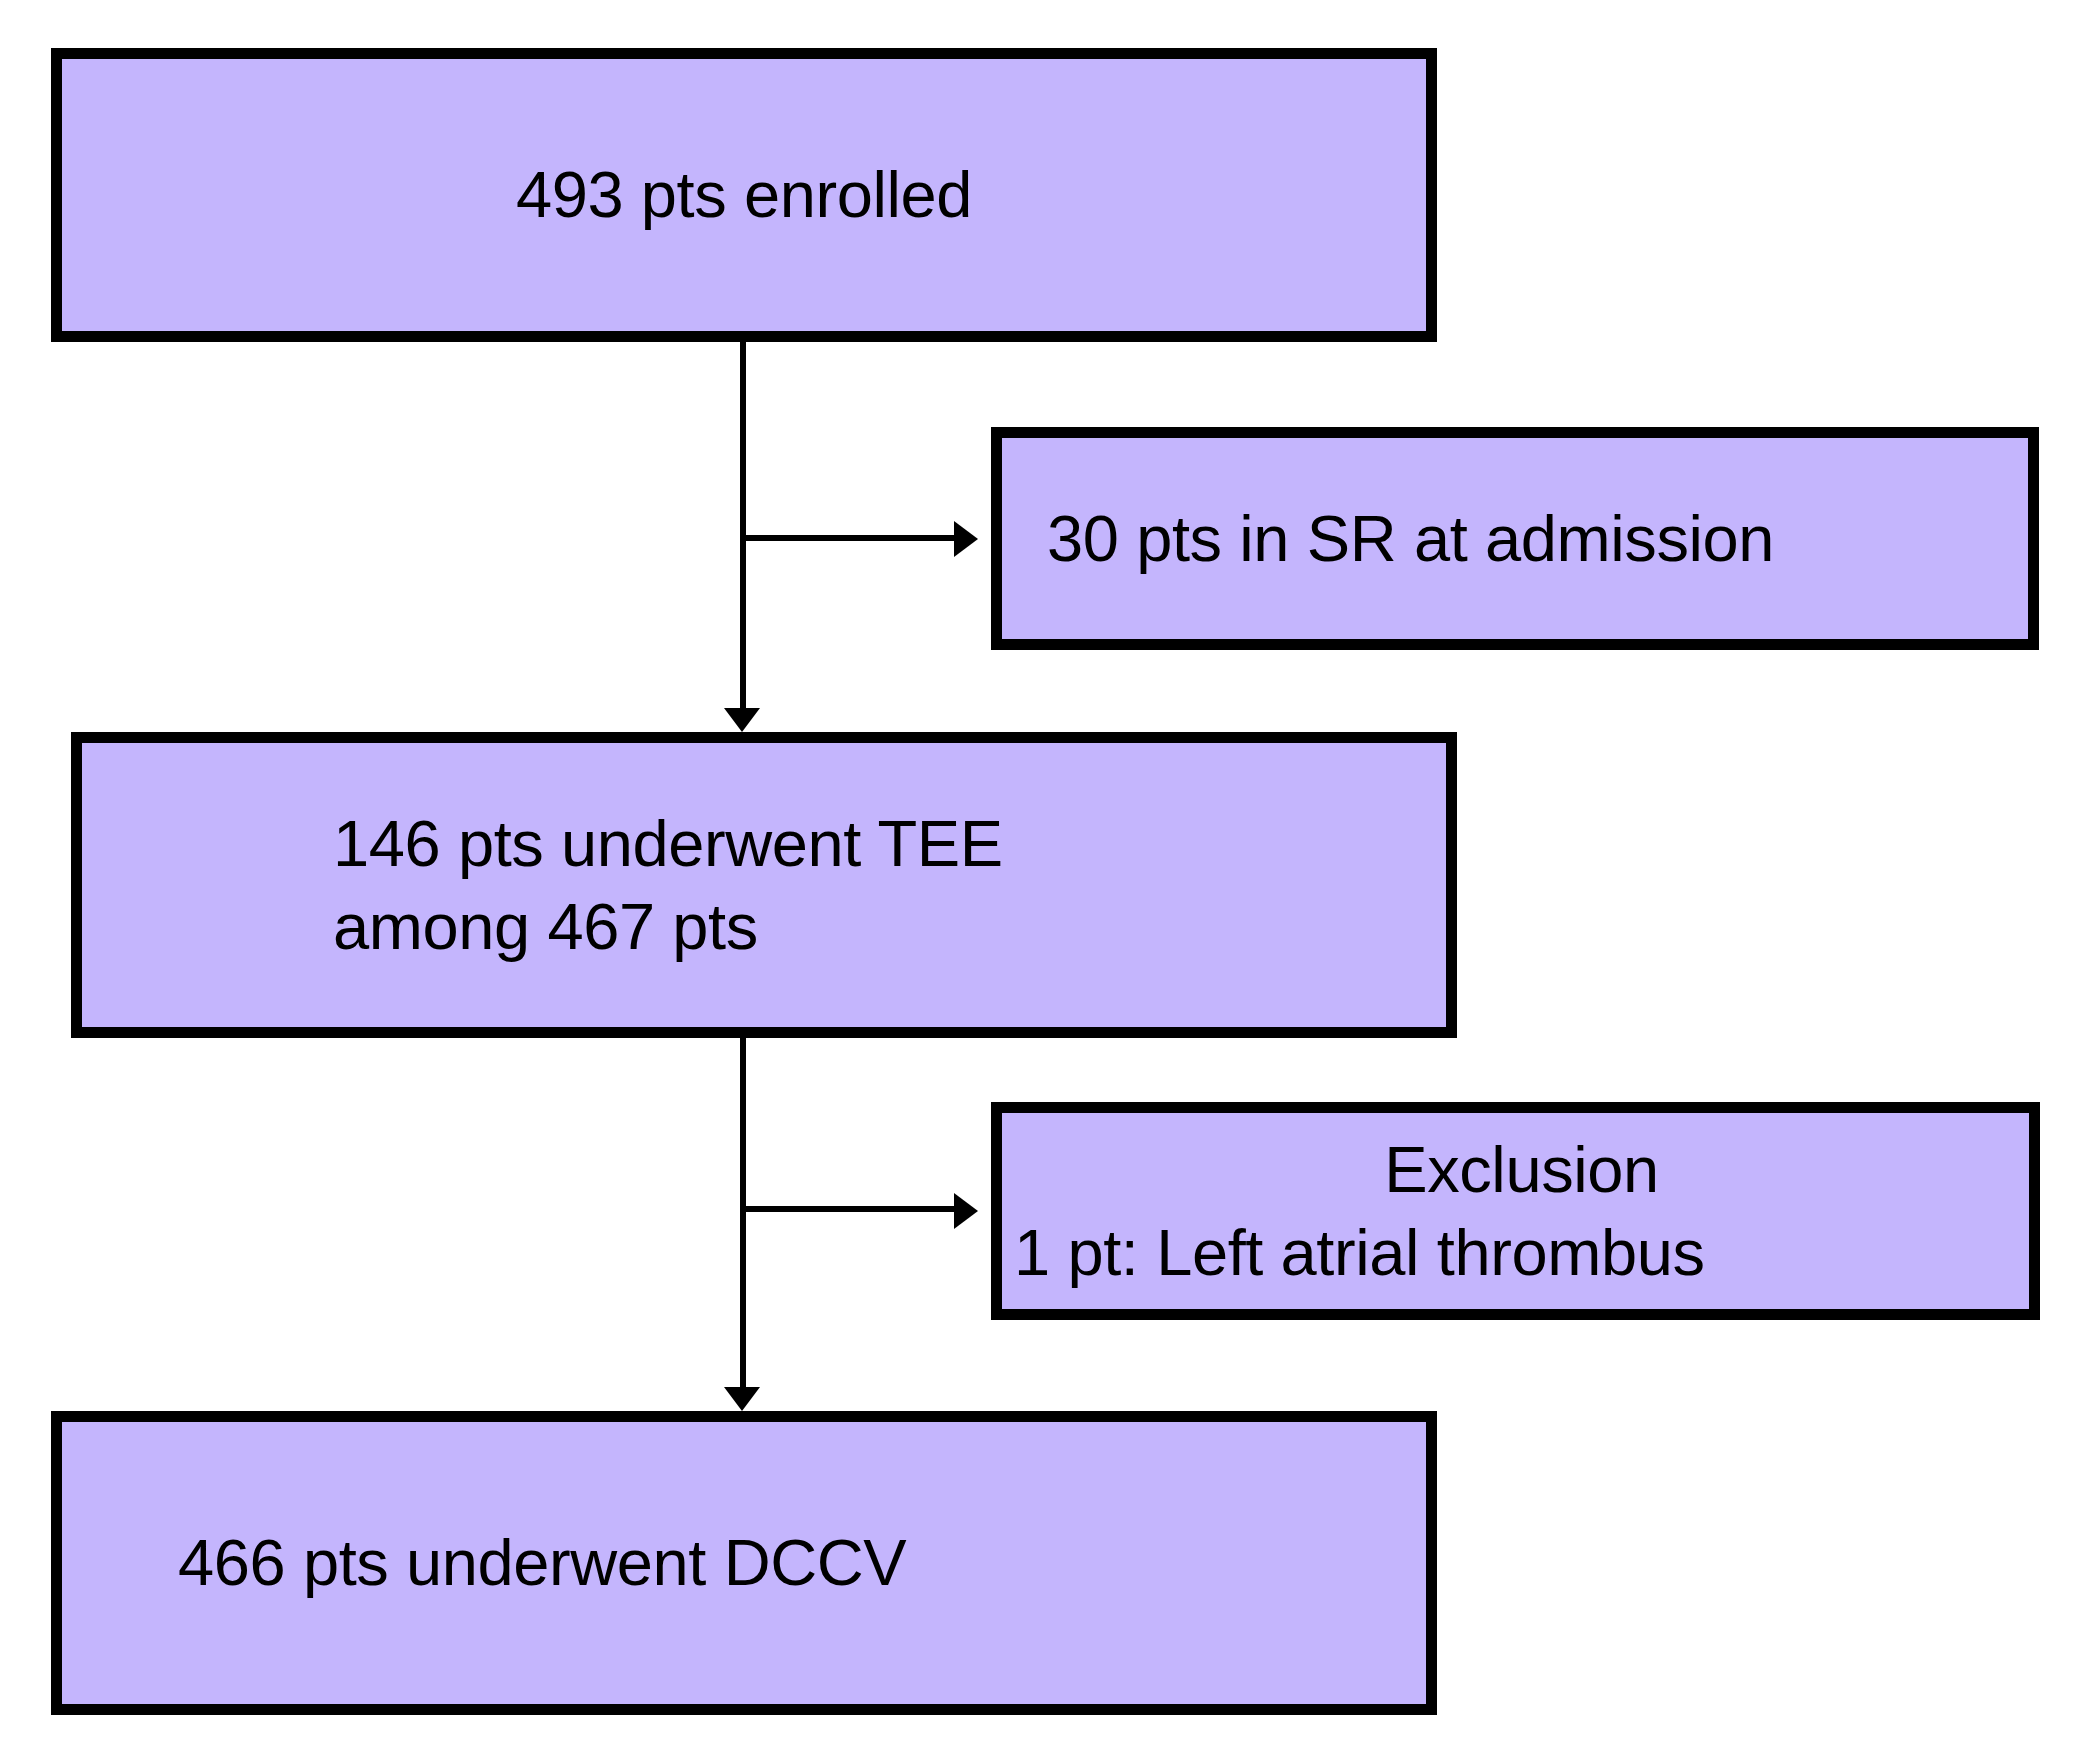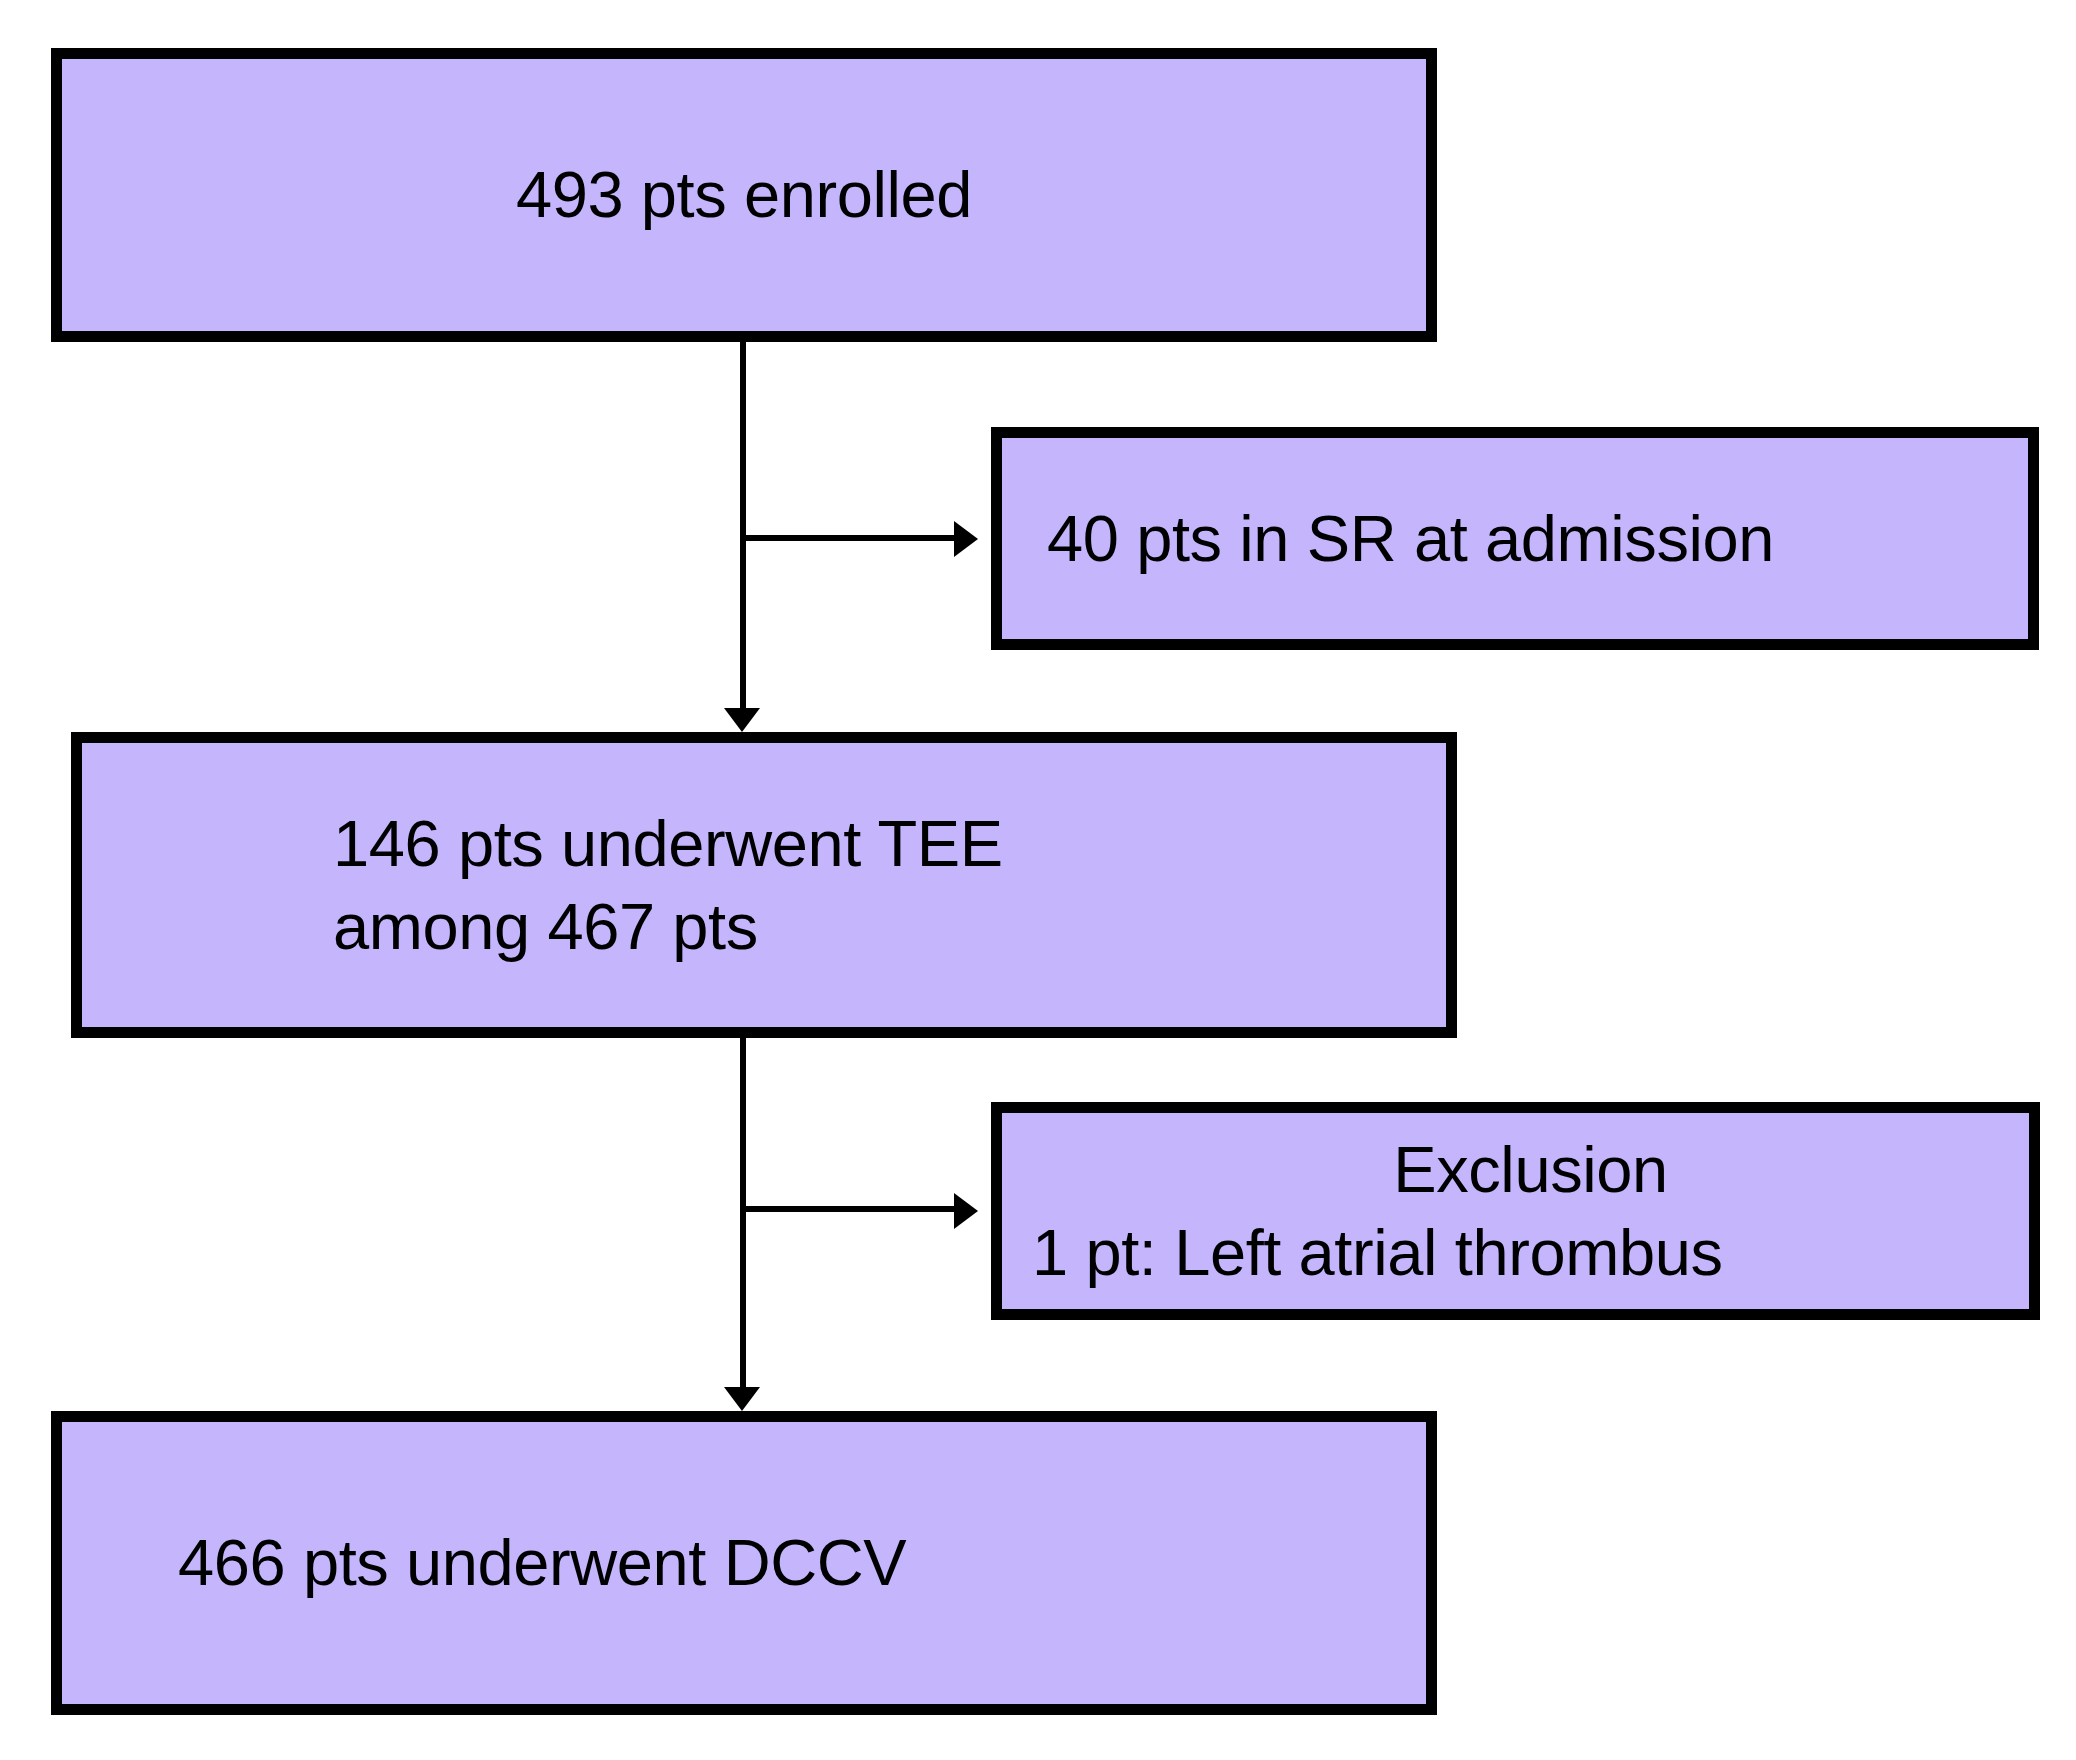--- a/index.html
+++ b/index.html
@@ -51,21 +51,21 @@
     left: 51px;  top: 732px;
     width: 1386px; height: 306px;
     align-items: flex-start;
     padding-left: 251px;
     margin-left: 20px;
   }
   #box-exclusion {
     left: 991px; top: 1102px;
     width: 1049px; height: 218px;
     align-items: flex-start;
-    padding-left: 30px;
+    padding-left: 12px;
   }
   #box-exclusion .node-line.centered {
     width: 100%;
     text-align: center;
     white-space: normal;
   }
   #box-dccv {
     left: 51px;  top: 1411px;
     width: 1386px; height: 304px;
     align-items: flex-start;
@@ -119,21 +119,21 @@
     <div class="node-line">493 pts enrolled</div>
   </div>
 
   <div class="conn-v" id="conn-v-1"></div>
   <div class="arrow-down" id="arrow-down-1"></div>
 
   <div class="conn-h" id="conn-h-1"></div>
   <div class="arrow-right" id="arrow-right-1"></div>
 
   <div class="node-box" id="box-sr-admission">
-    <div class="node-line">40 pts in SR at admission</div>
+    <div class="node-line">30 pts in SR at admission</div>
   </div>
 
   <div class="node-box" id="box-tee">
     <div class="node-line">146 pts underwent TEE</div>
     <div class="node-line">among 467 pts</div>
   </div>
 
   <div class="conn-v" id="conn-v-2"></div>
   <div class="arrow-down" id="arrow-down-2"></div>
 

